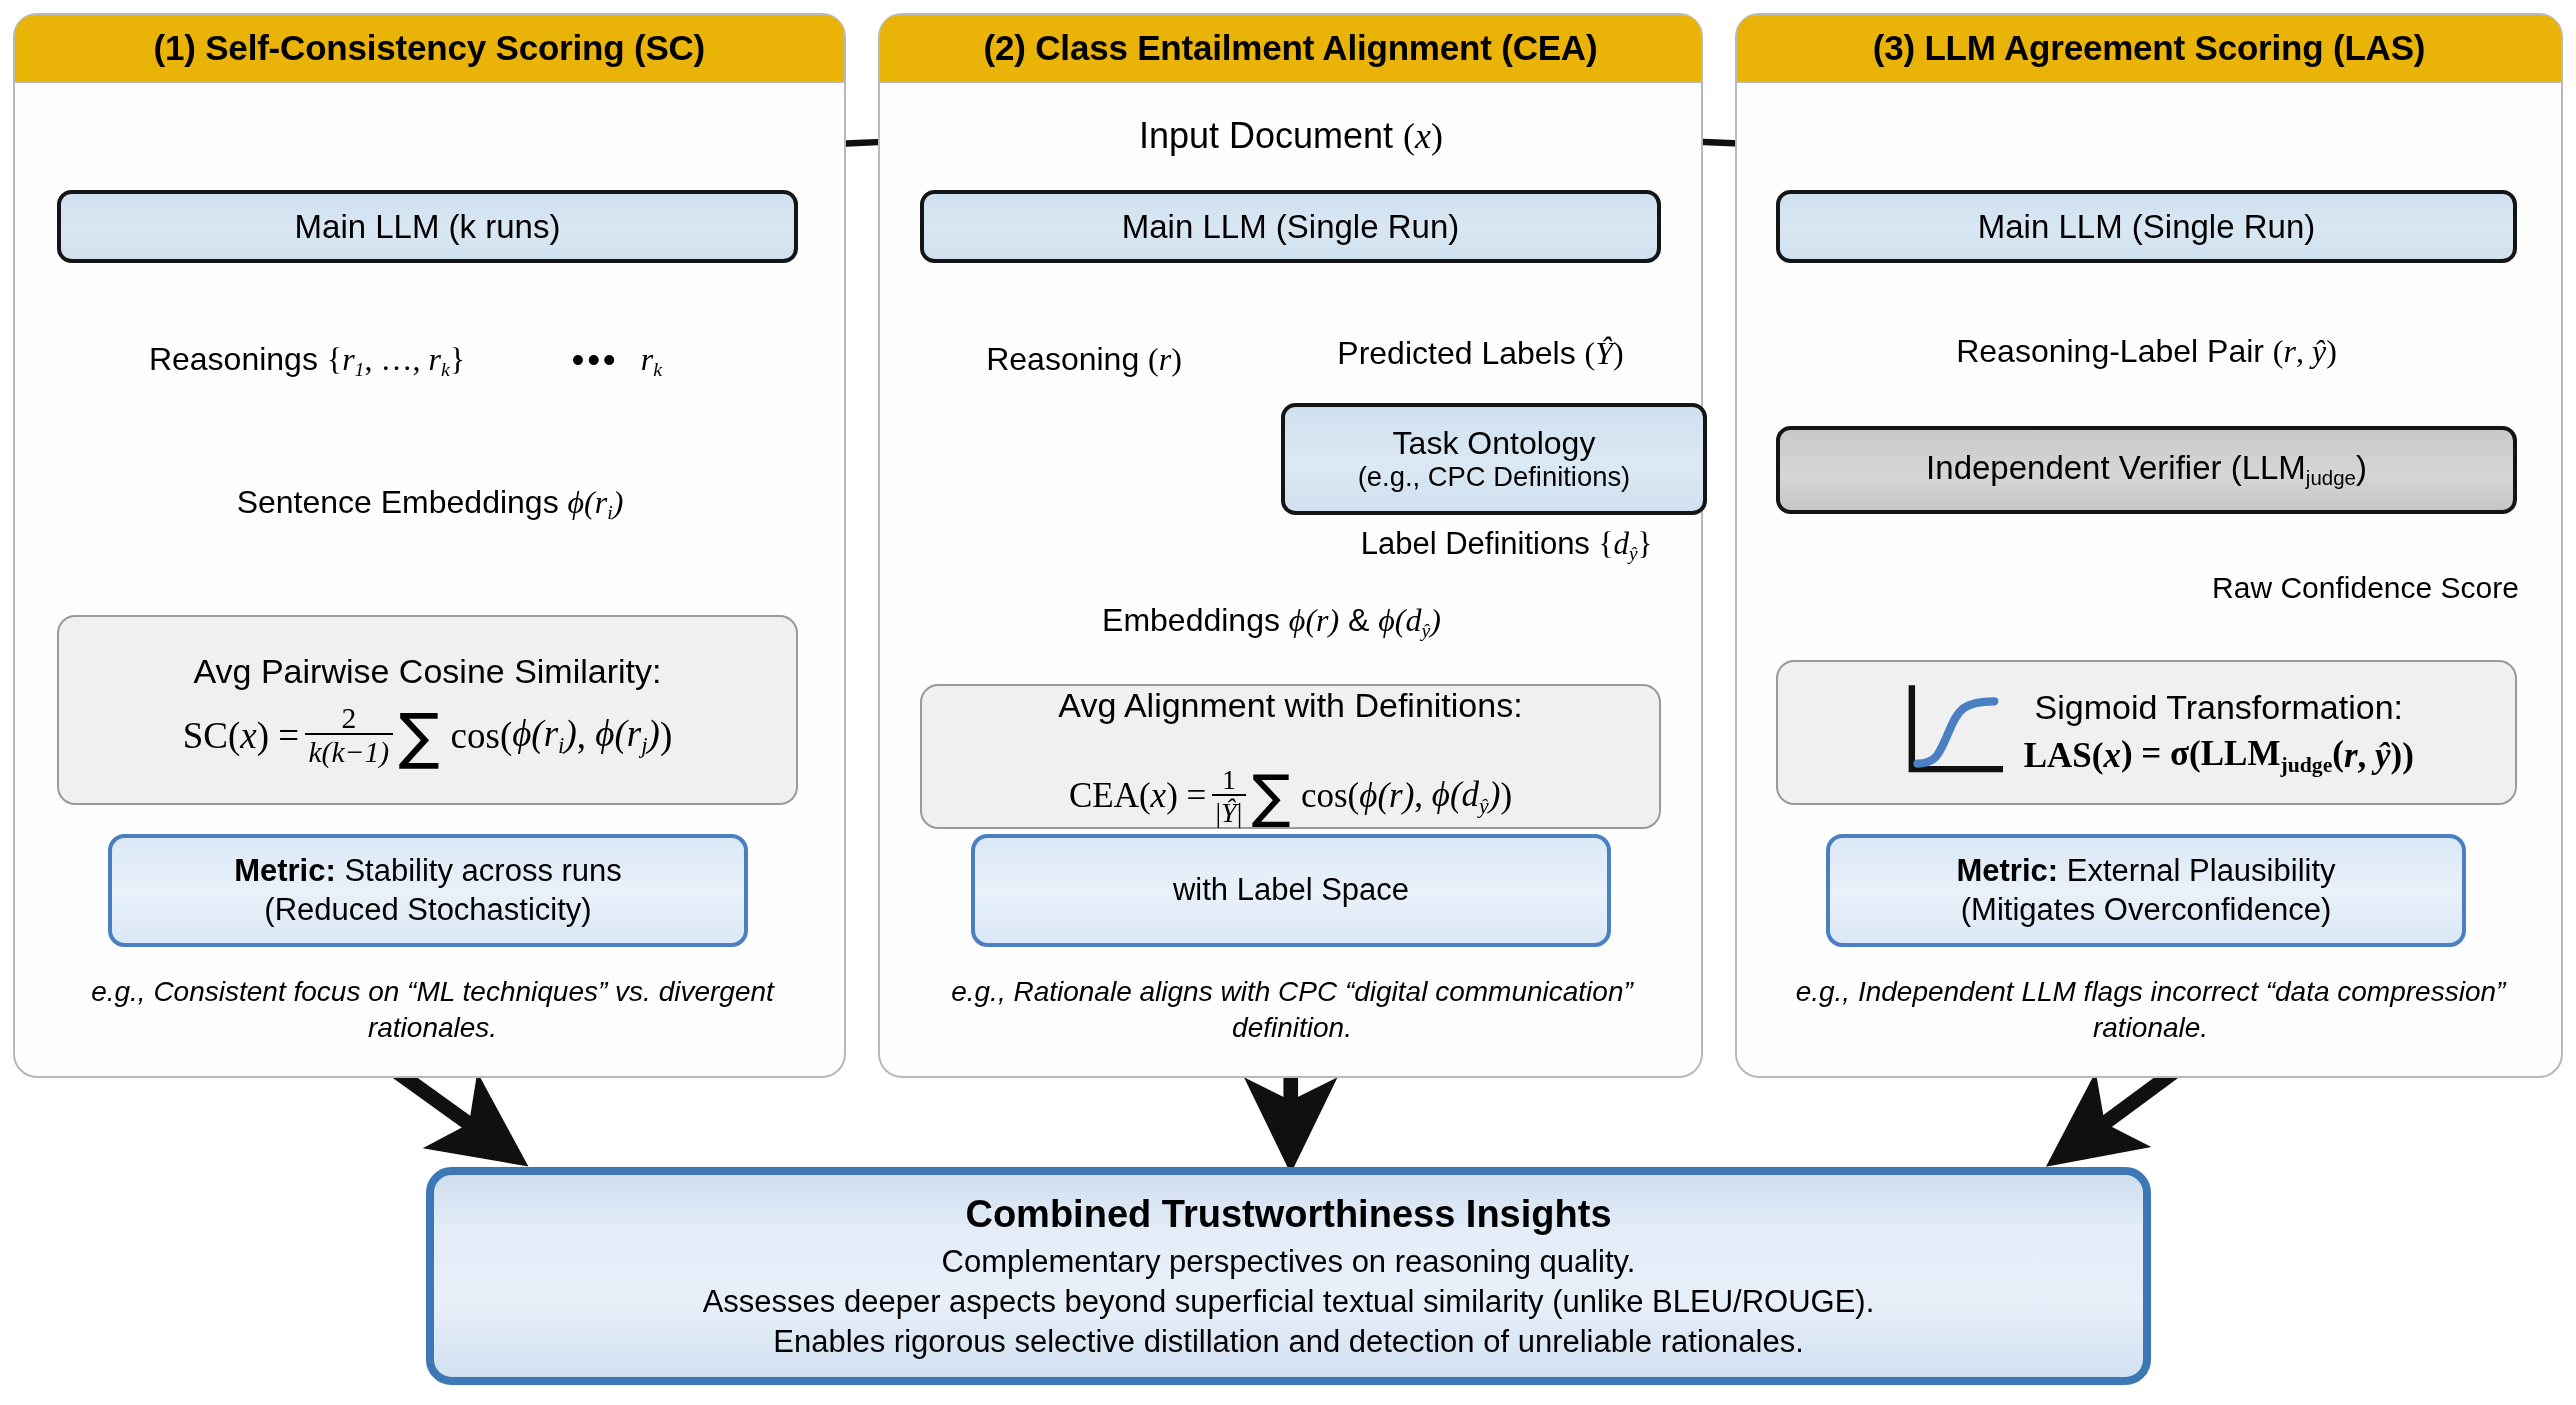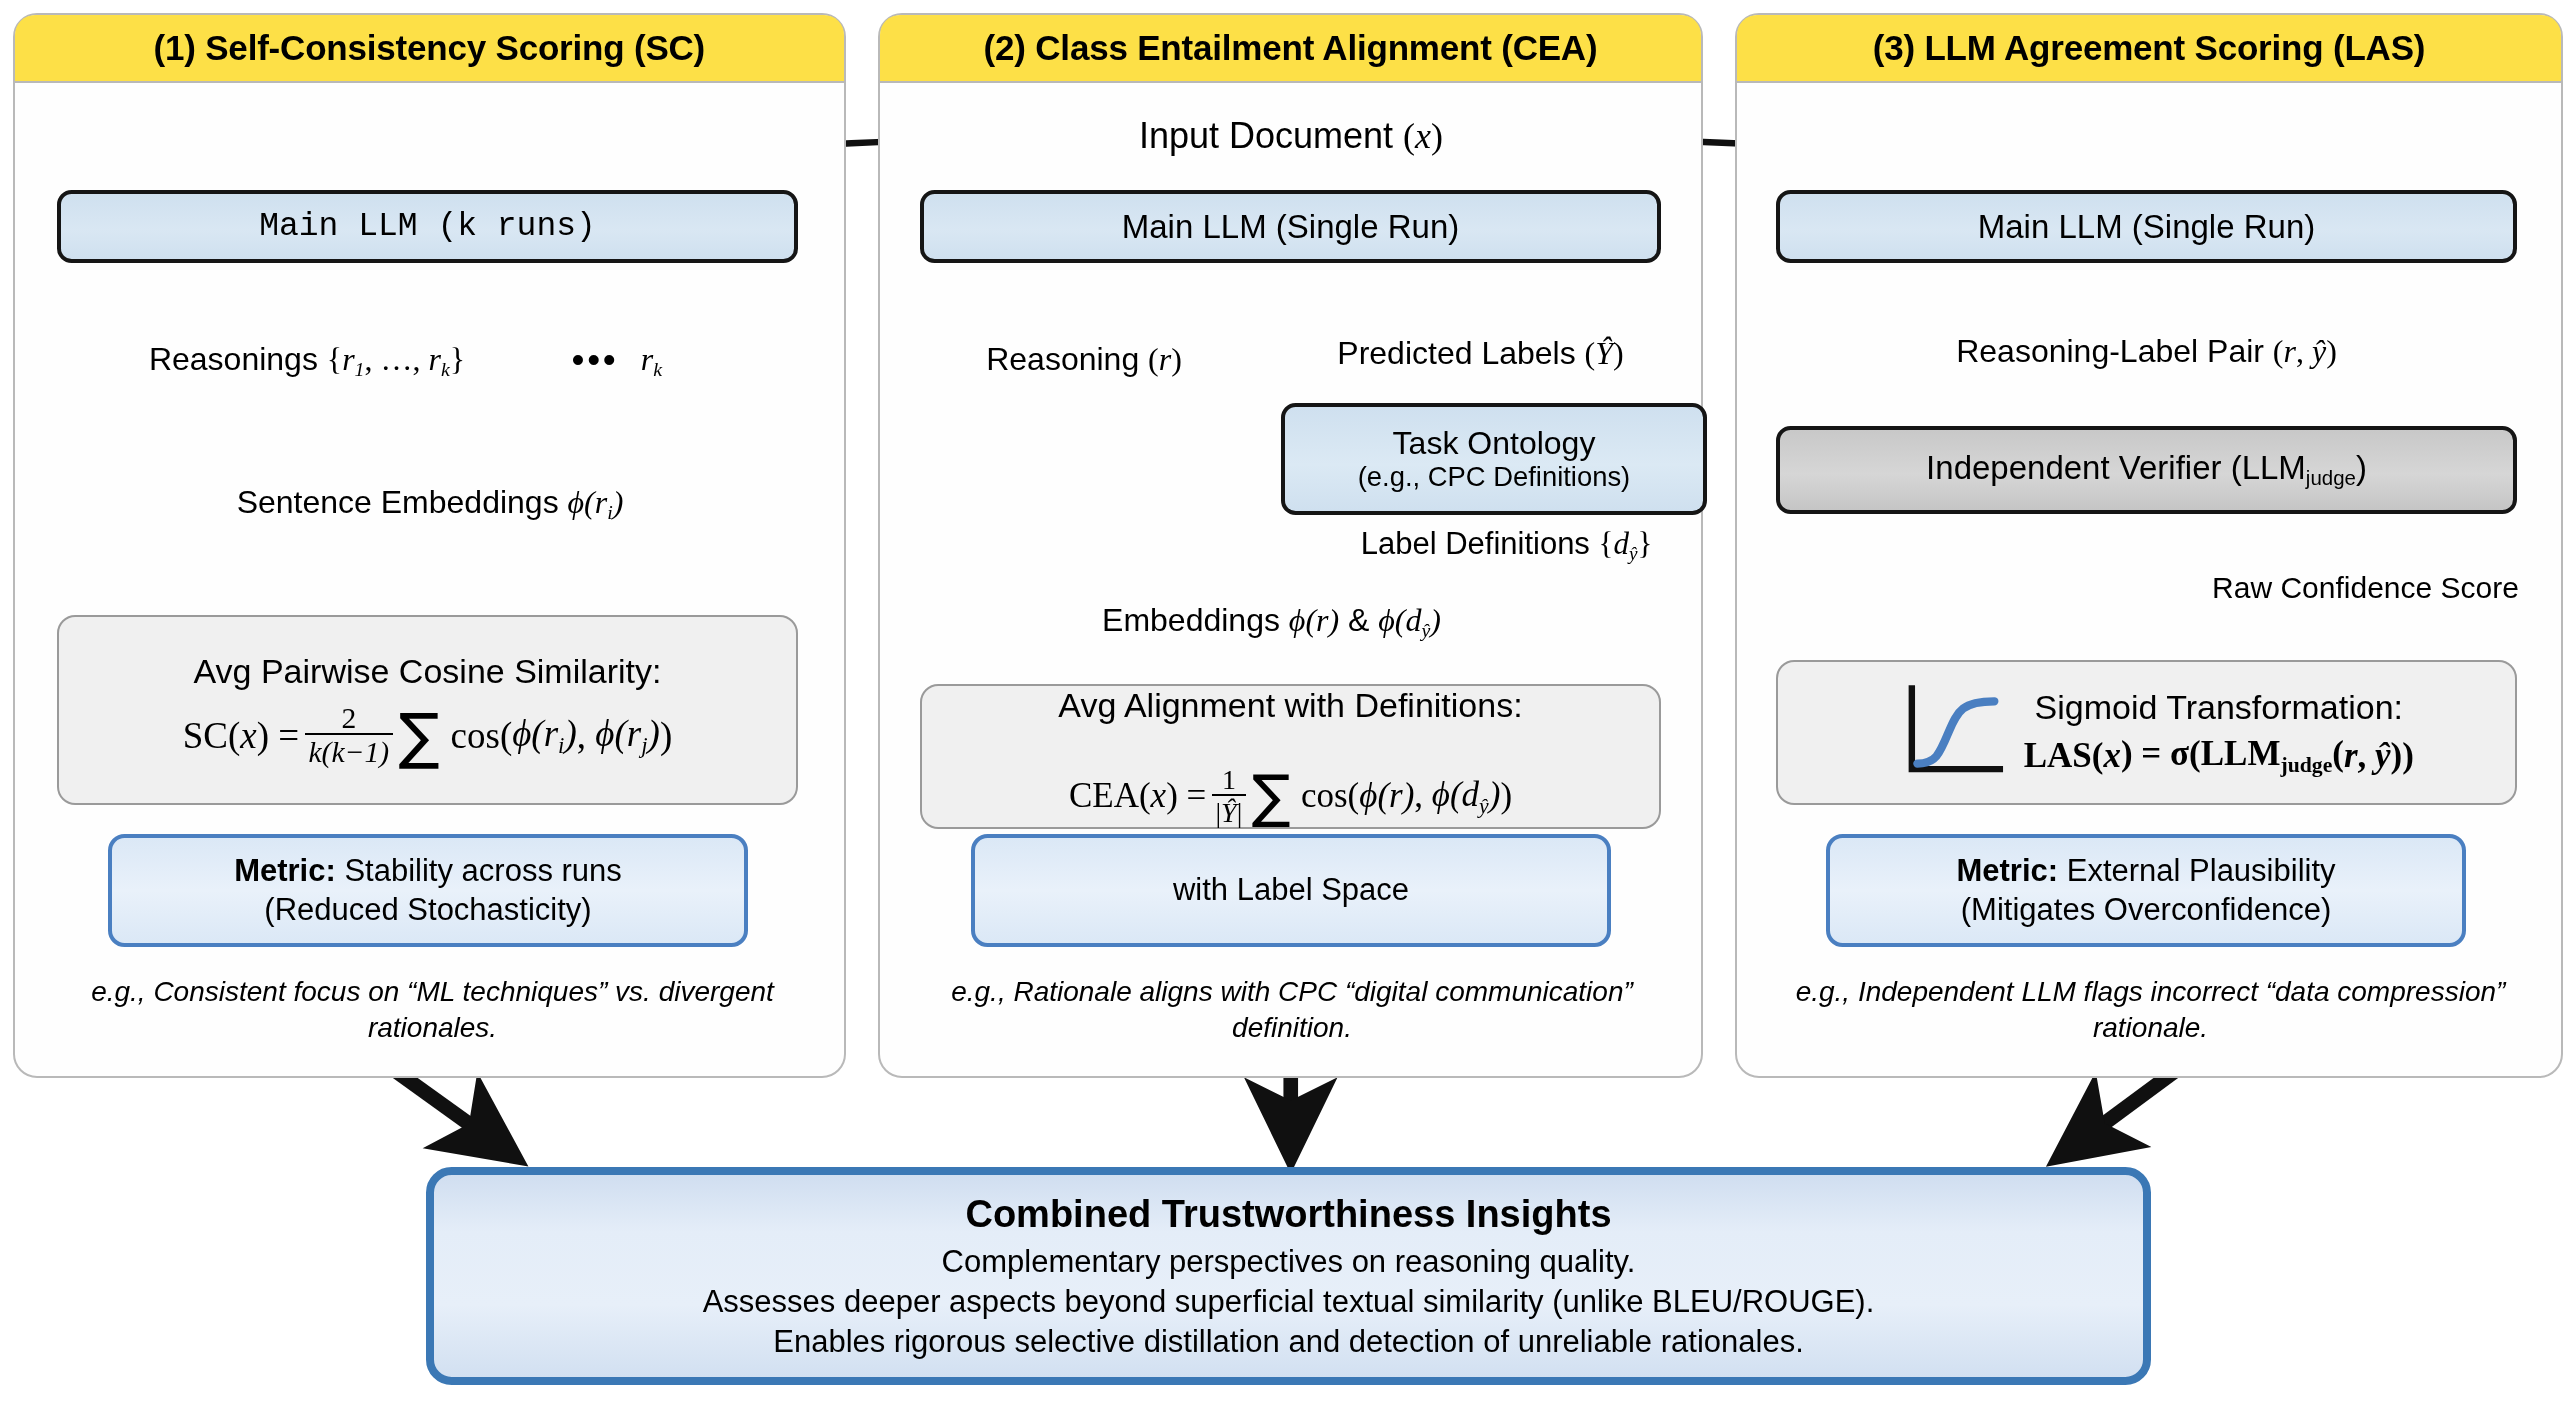--- a/index.html
+++ b/index.html
@@ -2,21 +2,21 @@
 <html style="font-size:14.6px"><head>
 <meta charset="utf-8">
 <style>
   html,body{margin:0;padding:0;background:#ffffff;}
   body{width:2576px;height:1405px;position:relative;overflow:hidden;
        font-family:"Liberation Sans","DejaVu Sans",sans-serif;color:#000;}
 
   
   .panel{position:absolute;top:12.8px;height:1065px;border:2.7px solid #b9b9b9;
          border-radius:24px;background:#fefefe;box-sizing:border-box;}
-  .panel-header{height:66px;background:#fde047;border-bottom:2.7px solid #b9b9b9;
+  .panel-header{height:66px;background:#eab308;border-bottom:2.7px solid #b9b9b9;
                 border-radius:20px 20px 0 0;display:flex;align-items:center;
                 justify-content:center;}
   .panel-title{font-size:35px;font-weight:bold;letter-spacing:-0.2px;white-space:nowrap;}
   #panel1{left:12.8px;width:833px;}
   #panel2{left:878px;width:825px;}
   #panel3{left:1735px;width:828px;}
 
   
   .node{position:absolute;box-sizing:border-box;display:flex;flex-direction:column;
         align-items:center;justify-content:center;text-align:center;}
@@ -114,21 +114,21 @@
   <path d="M1411,1162 L1411,1264" fill="none" stroke="#101010" stroke-width="16" marker-end="url(#ah)"></path>
   <path d="M2390,1162 L2252,1264" fill="none" stroke="#101010" stroke-width="16" marker-end="url(#ah)"></path>
 </svg>
 
 <div class="panel" id="panel1">
   <div class="panel-header">
     <span class="panel-title">(1) Self-Consistency Scoring (SC)</span>
   </div>
 </div>
 
-<div class="node llm-box" style="left:57px;top:190px;width:741px;height:73px;font-family:Liberation Mono, monospace;">
+<div class="node llm-box" style="left:57px;top:190px;width:741px;height:73px;">
   <span>Main LLM (k runs)</span>
 </div>
 
 <div class="node plain-label" style="left:51px;top:335px;width:512px;height:51px;">
   <span>Reasonings <span class="mr">{</span><span class="mi">r<span class="subi">1</span></span><span class="mr">, …, </span><span class="mi">r<span class="subi">k</span></span><span class="mr">}</span></span>
 </div>
 <div class="node plain-label" style="left:554px;top:335px;width:82px;height:51px;">
   <span style="font-size:37px;letter-spacing:2.7px;">•••</span>
 </div>
 <div class="node plain-label" style="left:615px;top:335px;width:73px;height:51px;">

